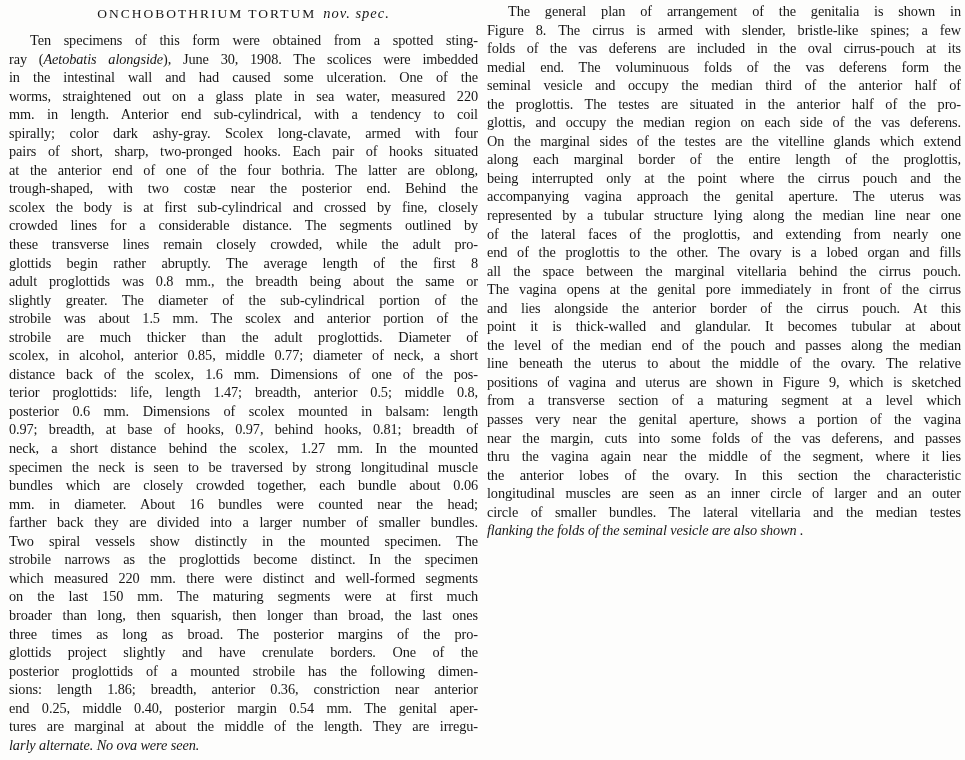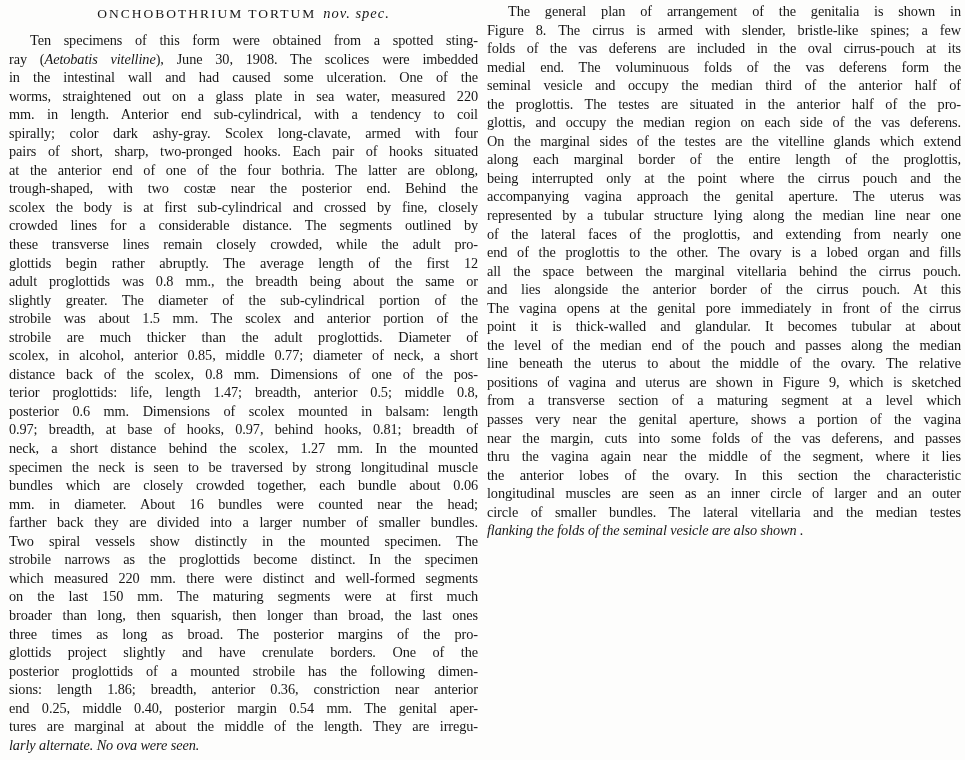--- a/index.html
+++ b/index.html
@@ -49,38 +49,38 @@
 </head>
 <body>
 
 <div class="page">
   <div class="col col-left">
     <div class="heading">
       <span class="species">Onchobothrium tortum</span><span class="qualifier">nov. spec.</span>
     </div>
     <div class="lines">
         <div class="line indent">Ten specimens of this form were obtained from a spotted sting-</div>
-        <div class="line">ray (<i>Aetobatis vitelline</i>), June 30, 1908. The scolices were imbedded</div>
+        <div class="line">ray (<i>Aetobatis alongside</i>), June 30, 1908. The scolices were imbedded</div>
         <div class="line">in the intestinal wall and had caused some ulceration. One of the</div>
         <div class="line">worms, straightened out on a glass plate in sea water, measured 220</div>
         <div class="line">mm. in length. Anterior end sub-cylindrical, with a tendency to coil</div>
         <div class="line">spirally; color dark ashy-gray. Scolex long-clavate, armed with four</div>
         <div class="line">pairs of short, sharp, two-pronged hooks. Each pair of hooks situated</div>
         <div class="line">at the anterior end of one of the four bothria. The latter are oblong,</div>
         <div class="line">trough-shaped, with two costæ near the posterior end. Behind the</div>
         <div class="line">scolex the body is at first sub-cylindrical and crossed by fine, closely</div>
         <div class="line">crowded lines for a considerable distance. The segments outlined by</div>
         <div class="line">these transverse lines remain closely crowded, while the adult pro-</div>
-        <div class="line">glottids begin rather abruptly. The average length of the first 12</div>
+        <div class="line">glottids begin rather abruptly. The average length of the first 8</div>
         <div class="line">adult proglottids was 0.8 mm., the breadth being about the same or</div>
         <div class="line">slightly greater. The diameter of the sub-cylindrical portion of the</div>
         <div class="line">strobile was about 1.5 mm. The scolex and anterior portion of the</div>
         <div class="line">strobile are much thicker than the adult proglottids. Diameter of</div>
         <div class="line">scolex, in alcohol, anterior 0.85, middle 0.77; diameter of neck, a short</div>
-        <div class="line">distance back of the scolex, 0.8 mm. Dimensions of one of the pos-</div>
+        <div class="line">distance back of the scolex, 1.6 mm. Dimensions of one of the pos-</div>
         <div class="line">terior proglottids: life, length 1.47; breadth, anterior 0.5; middle 0.8,</div>
         <div class="line">posterior 0.6 mm. Dimensions of scolex mounted in balsam: length</div>
         <div class="line">0.97; breadth, at base of hooks, 0.97, behind hooks, 0.81; breadth of</div>
         <div class="line">neck, a short distance behind the scolex, 1.27 mm. In the mounted</div>
         <div class="line">specimen the neck is seen to be traversed by strong longitudinal muscle</div>
         <div class="line">bundles which are closely crowded together, each bundle about 0.06</div>
         <div class="line">mm. in diameter. About 16 bundles were counted near the head;</div>
         <div class="line">farther back they are divided into a larger number of smaller bundles.</div>
         <div class="line">Two spiral vessels show distinctly in the mounted specimen. The</div>
         <div class="line">strobile narrows as the proglottids become distinct. In the specimen</div>
@@ -106,22 +106,22 @@
         <div class="line">the proglottis. The testes are situated in the anterior half of the pro-</div>
         <div class="line">glottis, and occupy the median region on each side of the vas deferens.</div>
         <div class="line">On the marginal sides of the testes are the vitelline glands which extend</div>
         <div class="line">along each marginal border of the entire length of the proglottis,</div>
         <div class="line">being interrupted only at the point where the cirrus pouch and the</div>
         <div class="line">accompanying vagina approach the genital aperture. The uterus was</div>
         <div class="line">represented by a tubular structure lying along the median line near one</div>
         <div class="line">of the lateral faces of the proglottis, and extending from nearly one</div>
         <div class="line">end of the proglottis to the other. The ovary is a lobed organ and fills</div>
         <div class="line">all the space between the marginal vitellaria behind the cirrus pouch.</div>
+        <div class="line">The vagina opens at the genital pore immediately in front of the cirrus</div>
         <div class="line">and lies alongside the anterior border of the cirrus pouch. At this</div>
-        <div class="line">The vagina opens at the genital pore immediately in front of the cirrus</div>
         <div class="line">point it is thick-walled and glandular. It becomes tubular at about</div>
         <div class="line">the level of the median end of the pouch and passes along the median</div>
         <div class="line">line beneath the uterus to about the middle of the ovary. The relative</div>
         <div class="line">positions of vagina and uterus are shown in Figure 9, which is sketched</div>
         <div class="line">from a transverse section of a maturing segment at a level which</div>
         <div class="line">passes very near the genital aperture, shows a portion of the vagina</div>
         <div class="line">near the margin, cuts into some folds of the vas deferens, and passes</div>
         <div class="line">thru the vagina again near the middle of the segment, where it lies</div>
         <div class="line">the anterior lobes of the ovary. In this section the characteristic</div>
         <div class="line">longitudinal muscles are seen as an inner circle of larger and an outer</div>

